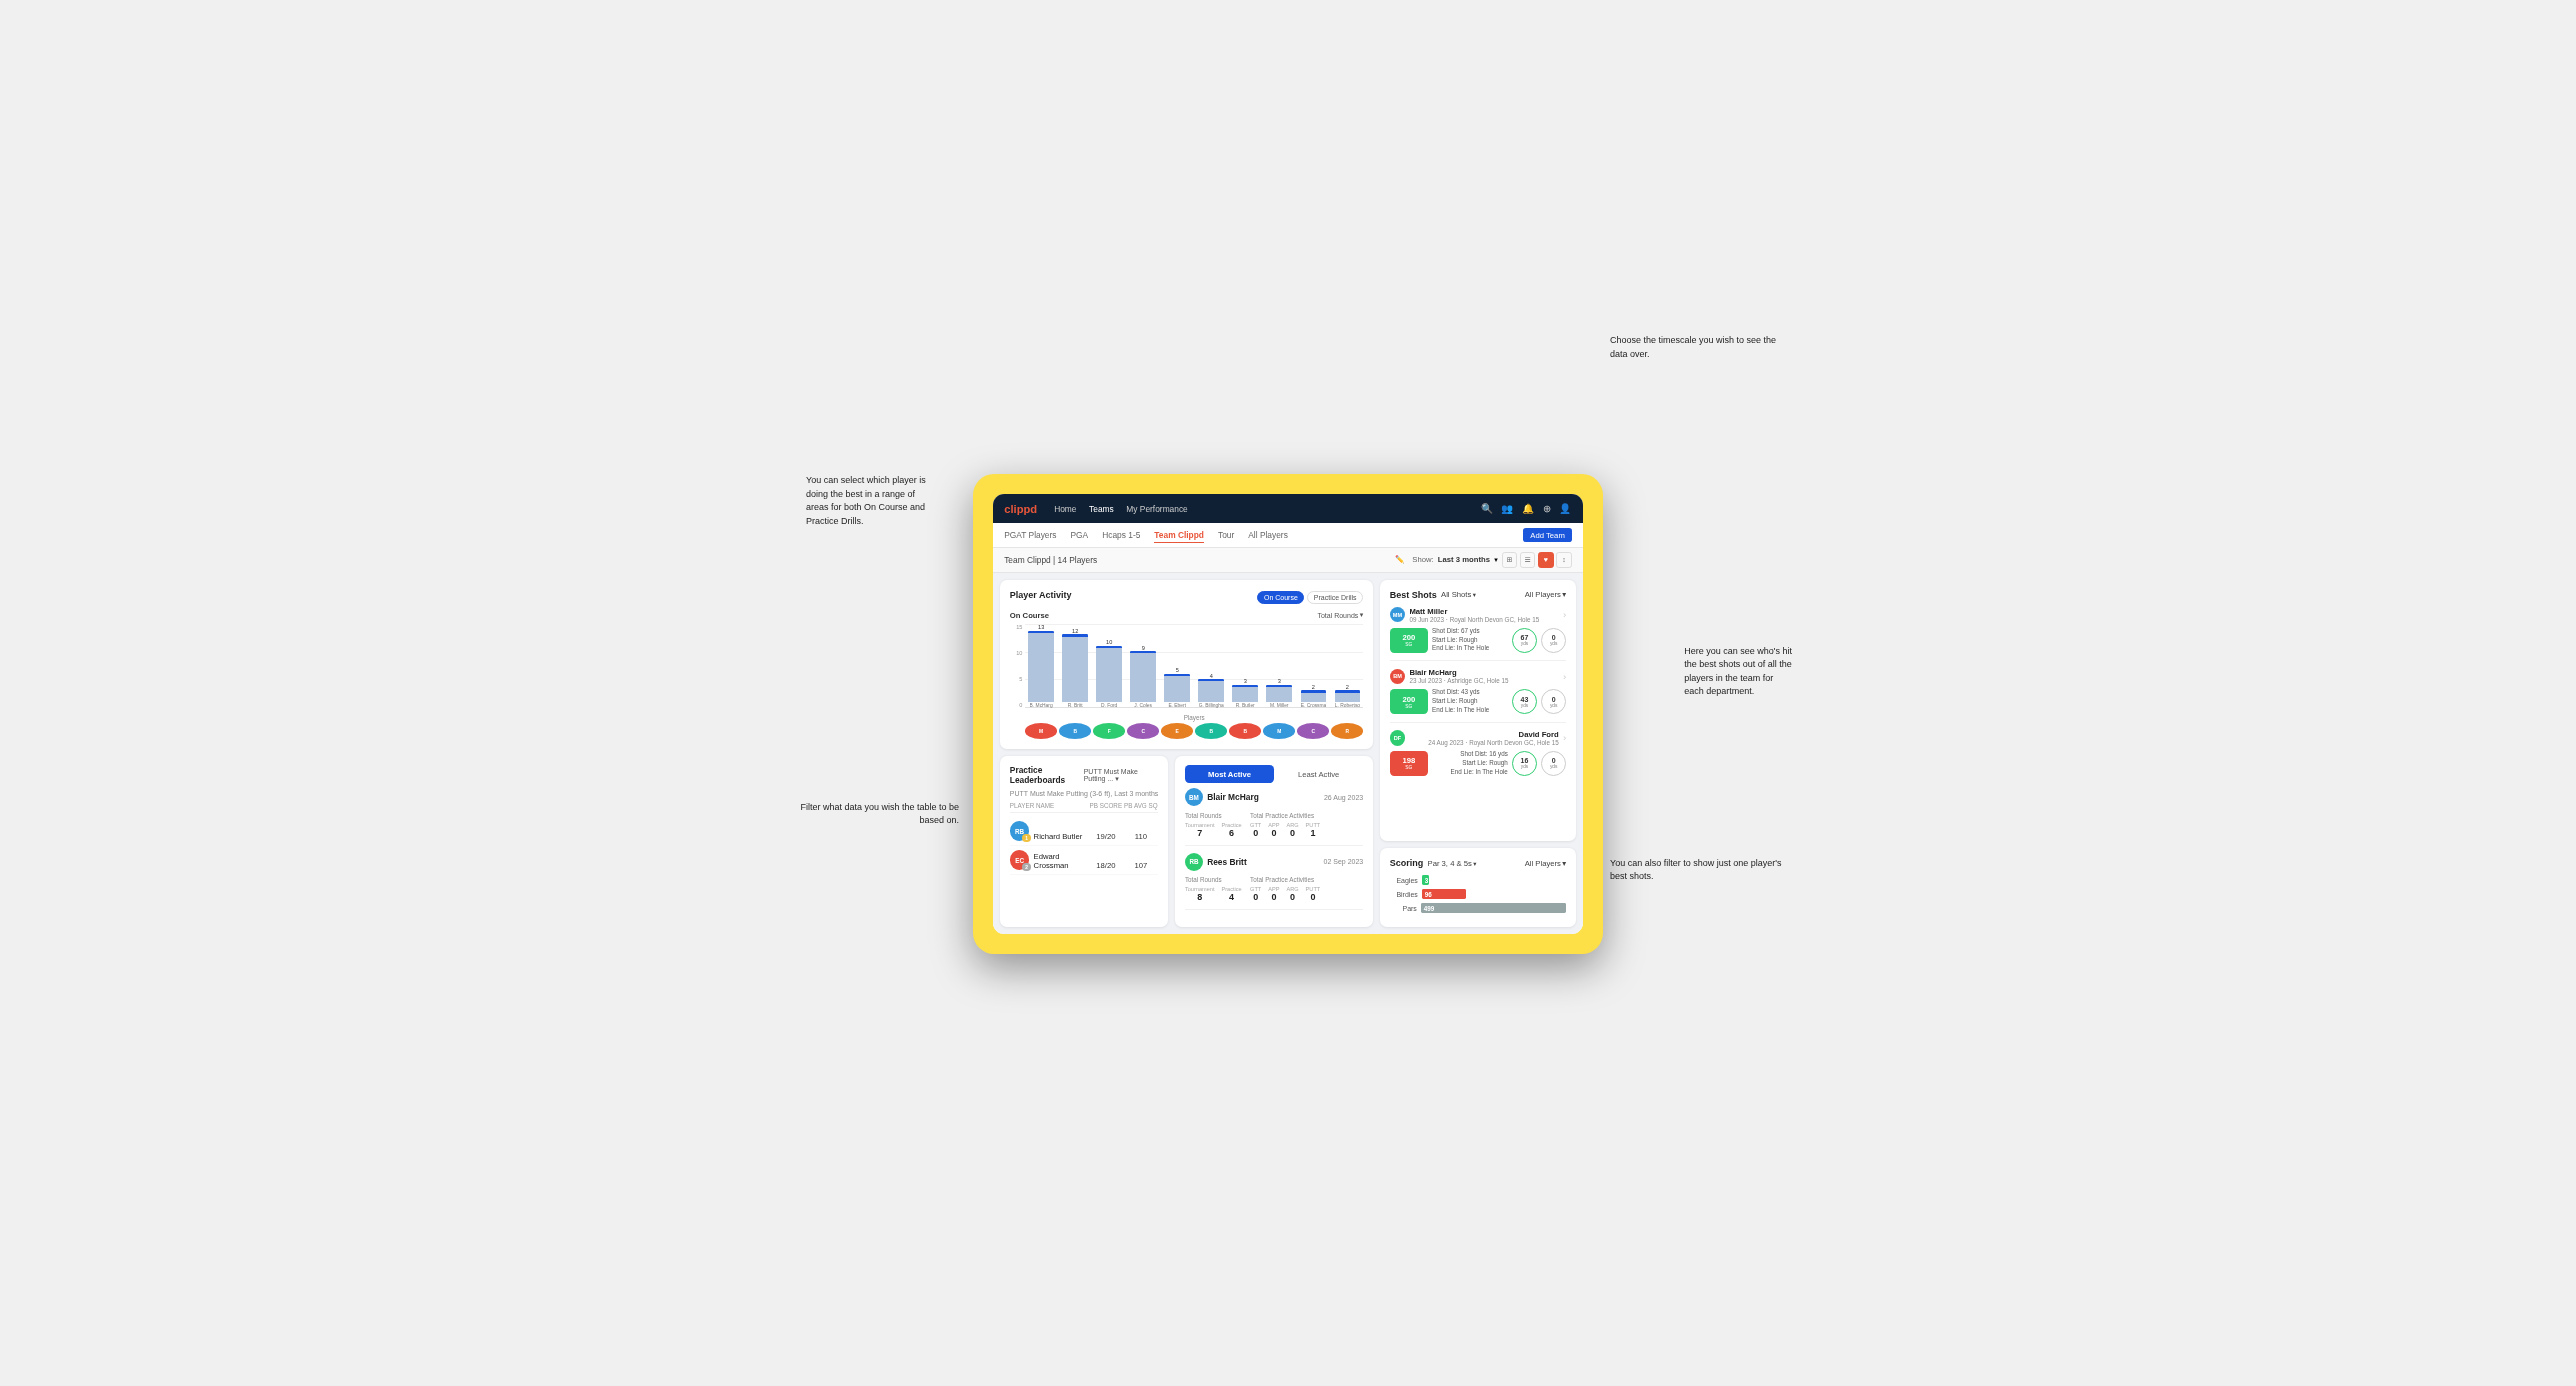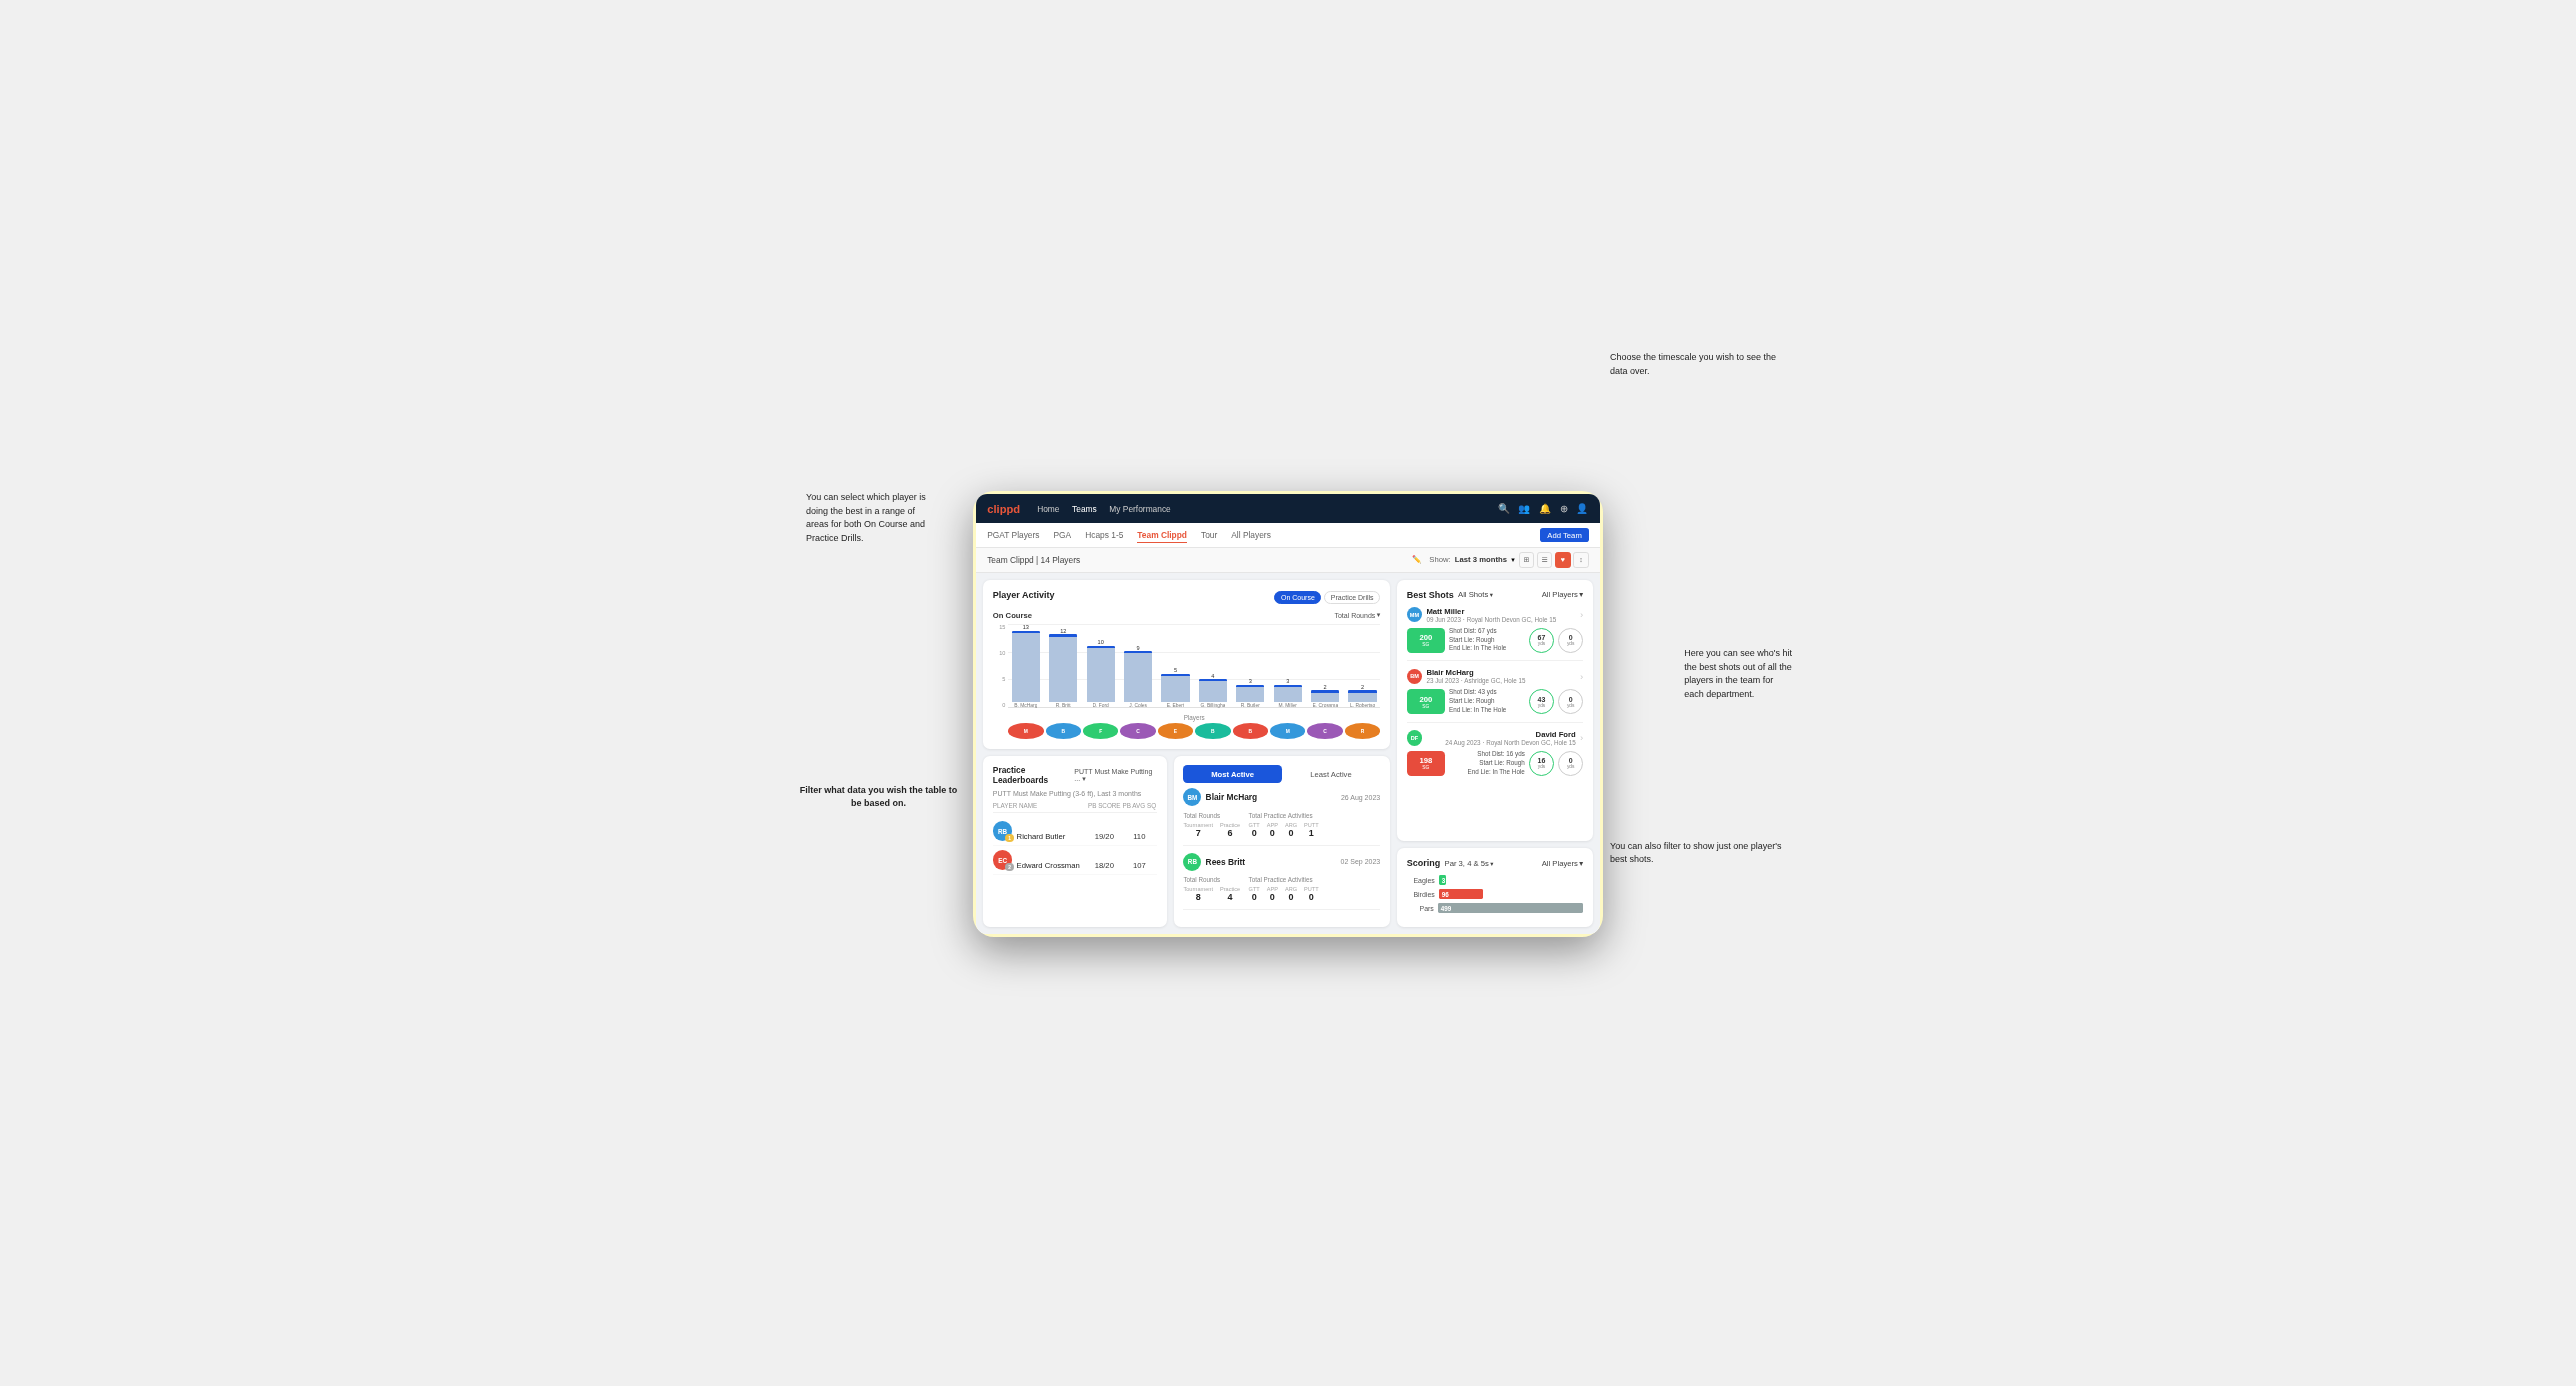--- a/index.html
+++ b/index.html
@@ -33,39 +33,38 @@
       text-align: left;
     }
     .annotation.top-left {
       top: 42px;
       left: -7px;
       text-align: left;
     }
     .annotation.bottom-left {
       bottom: 154px;
       left: -7px;
-      text-align: center;
-      font-weight: bold;
+      text-align: right;
     }
     .annotation.mid-right {
       top: 45%;
       right: -7px;
       text-align: left;
     }
     .annotation.bot-right {
       bottom: 98px;
       right: -7px;
       text-align: left;
     }
 
     
     .tablet-frame {
-      background: #fef9c3;
+      background: #fde047;
       border-radius: 21px;
-      padding: 3px;
+      padding: 20px;
       box-shadow: 0 14px 42px rgba(0,0,0,0.4);
       margin: 84px 175px 42px 175px;
       position: relative;
     }
 
     .tablet-screen {
       background: #fff;
       border-radius: 11.2px;
       overflow: hidden;
     }

